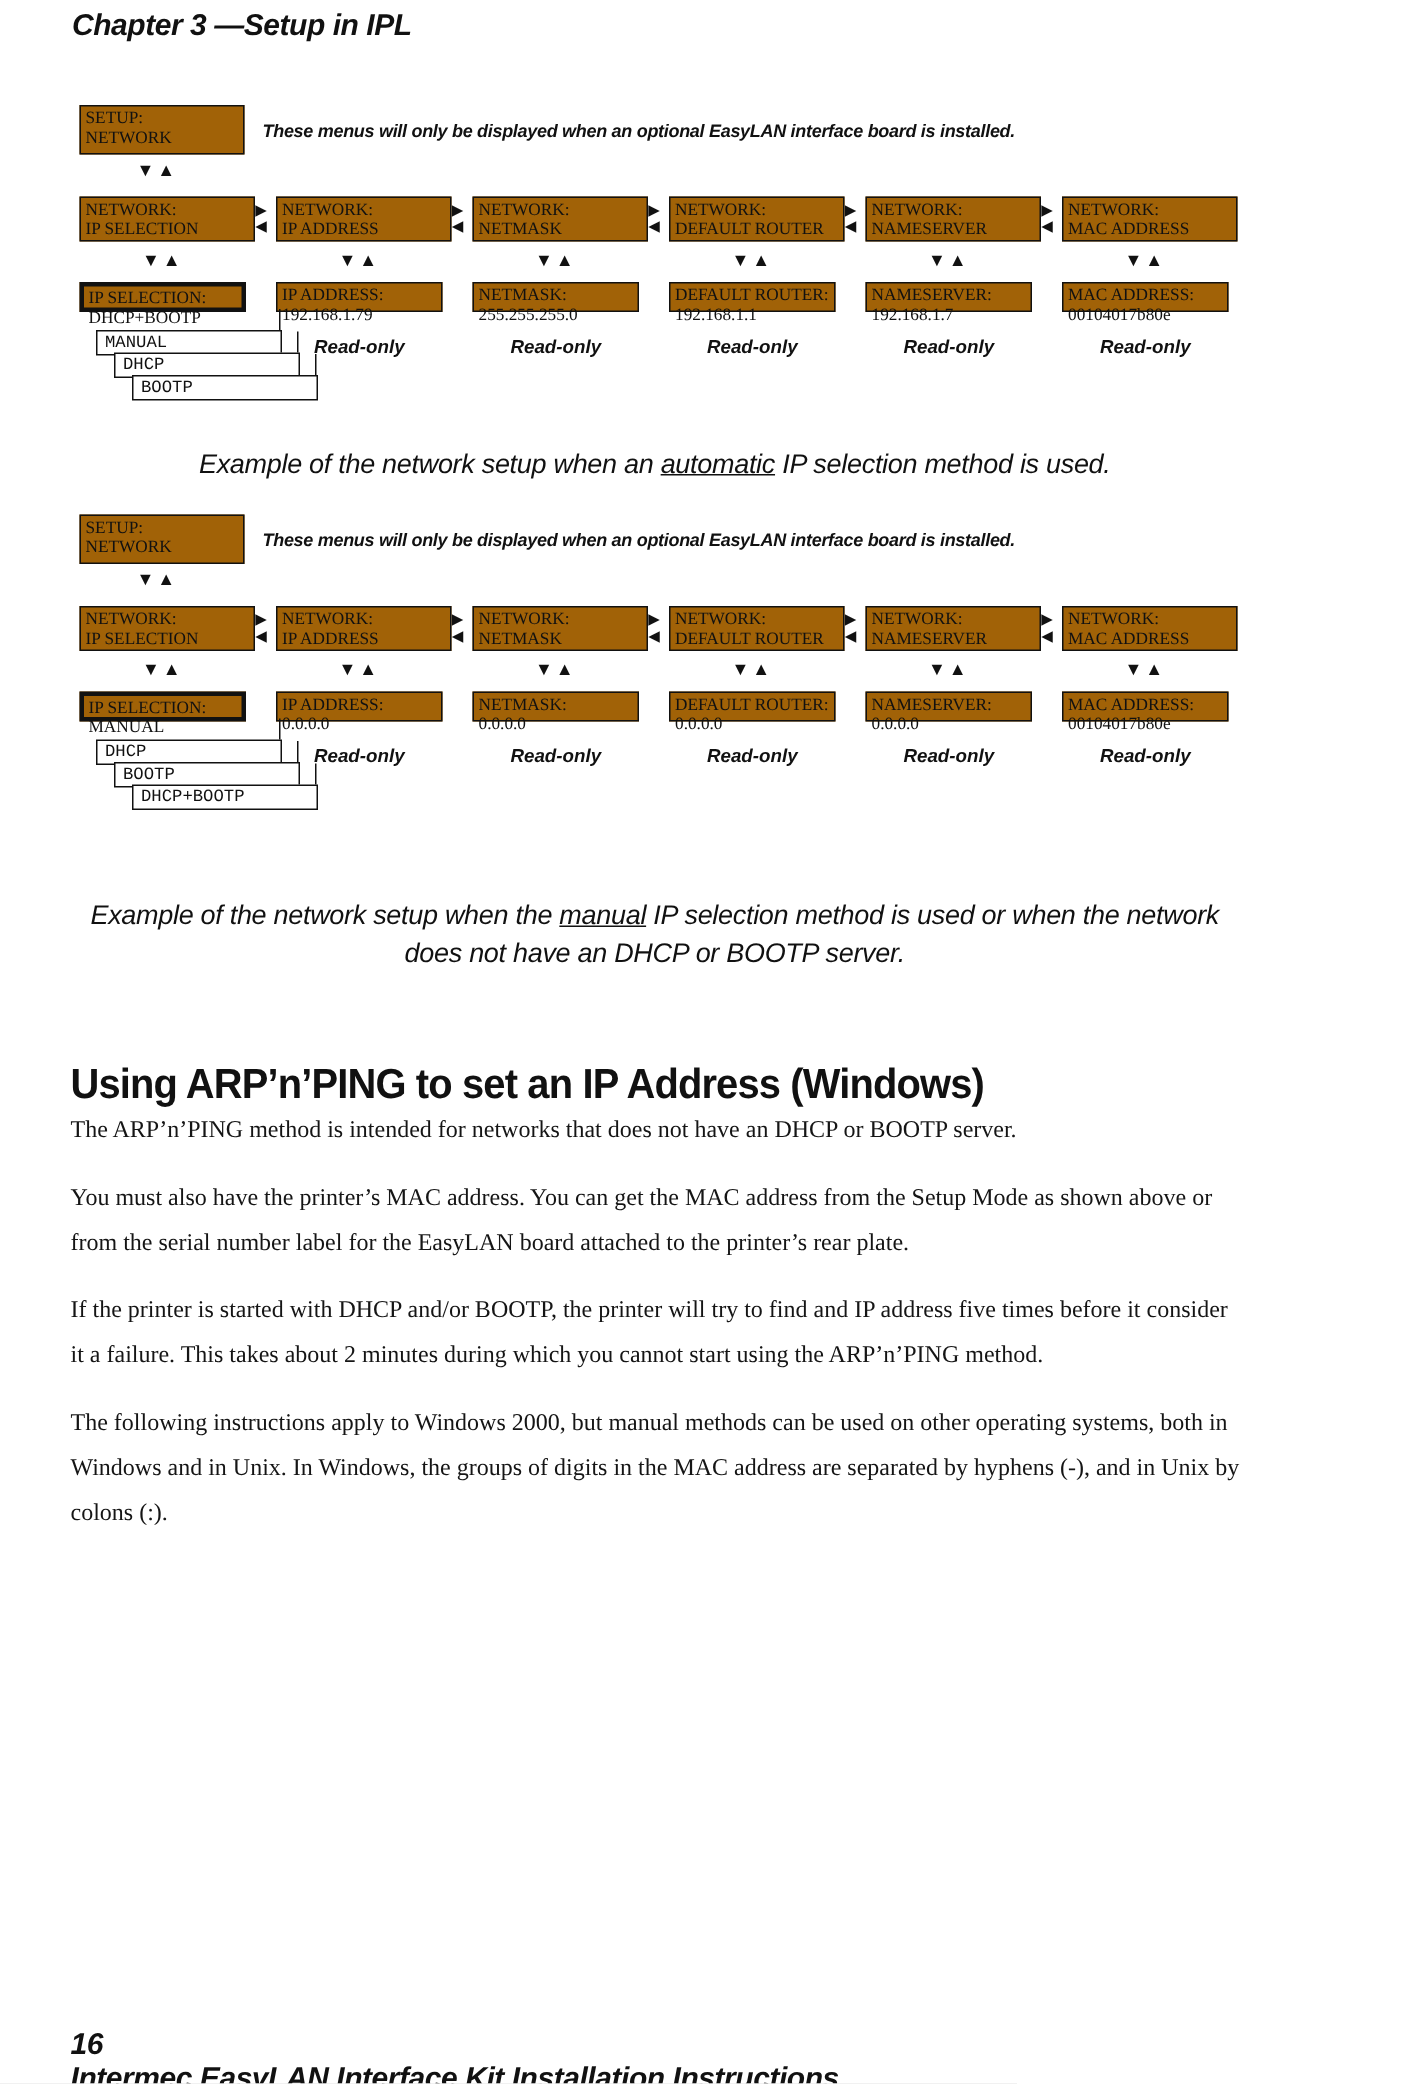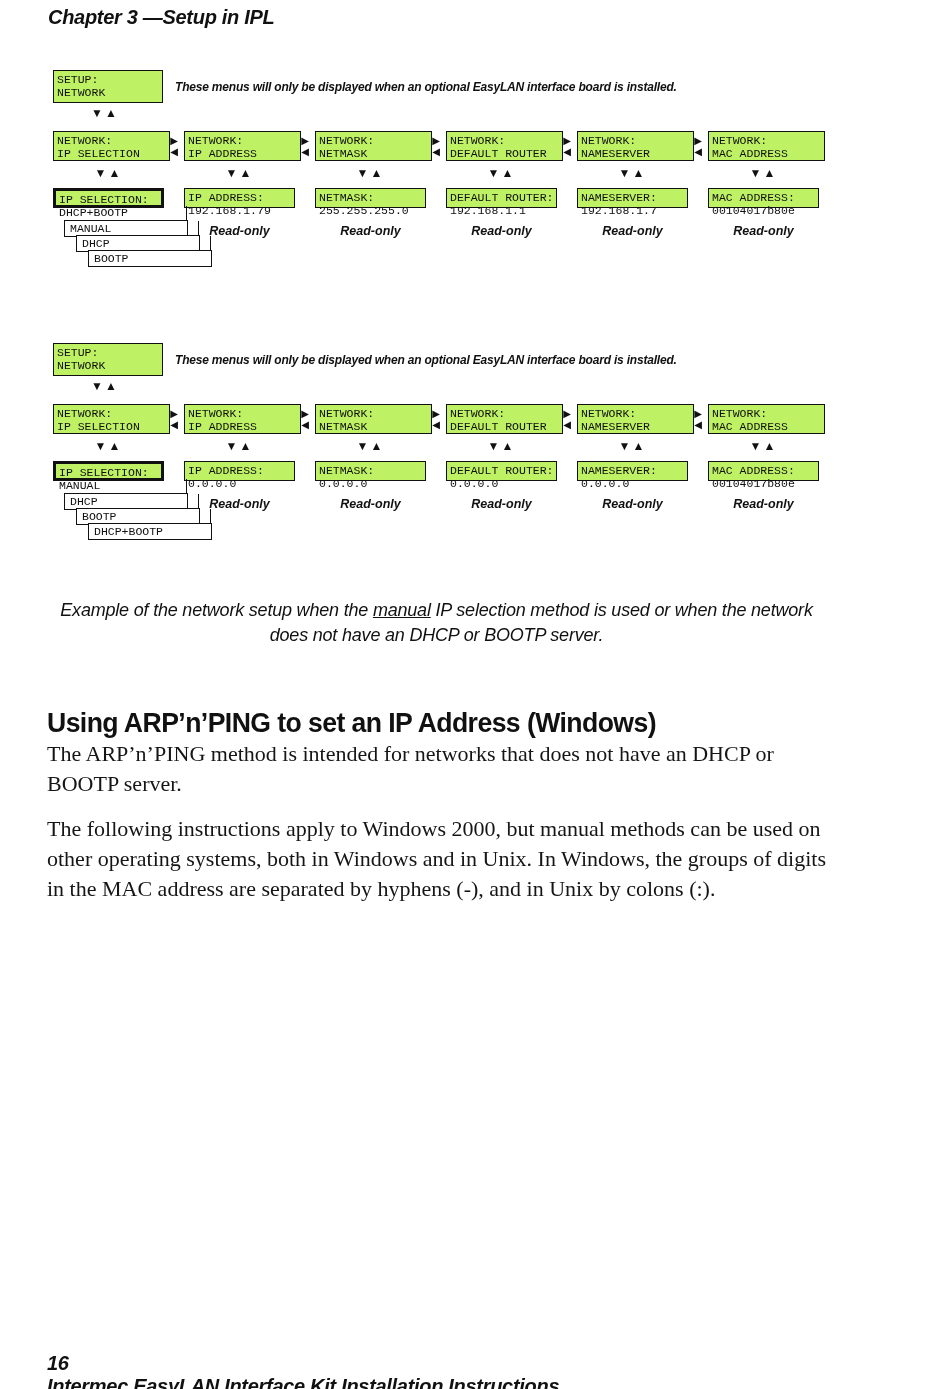--- a/index.html
+++ b/index.html
@@ -3,22 +3,22 @@
 <meta charset="utf-8">
 <style>
   html,body{margin:0;padding:0;background:#e8e8e8;}
   .page{position:relative;width:950px;height:1389px;background:#ffffff;color:#111;margin:0 auto;overflow:hidden;
         font-family:"Liberation Sans",sans-serif;}
   
   .chapter{position:absolute;left:48px;top:6px;font:italic 700 20px "Liberation Sans",sans-serif;letter-spacing:-0.3px;text-align:center;}
   
   .diagram{position:absolute;left:53px;width:770px;height:205px;}
   #d1{top:70px;} #d2{top:343px;}
-  .lcd{position:absolute;box-sizing:border-box;border:1.5px solid #111;background:#bef264;
-       font-family:Liberation Mono, monospace;font-size:11.5px;line-height:13px;padding:2px 3px;white-space:nowrap;}
+  .lcd{position:absolute;box-sizing:border-box;border:1.5px solid #111;background:#a16207;
+       font-family:Liberation Serif, serif;font-size:11.5px;line-height:13px;padding:2px 3px;white-space:nowrap;}
   .setupbox{left:0;top:0;width:110px;height:33px;}
   .note{position:absolute;left:122px;top:0;height:33px;width:648px;display:flex;align-items:center;
         font:italic 700 12px "Liberation Sans",sans-serif;letter-spacing:-0.2px;}
   .ud{position:absolute;font-size:12px;letter-spacing:2px;color:#111;}
   .setup-ud{left:38px;top:36px;}
   
   .c0{left:0;}   .c1{left:131px;} .c2{left:262px;} .c3{left:393px;} .c4{left:524px;} .c5{left:655px;}
   .a0{left:111px;}.a1{left:242px;}.a2{left:373px;}.a3{left:504px;}.a4{left:635px;}
   .mcell{top:61px;width:117px;height:30px;}
   .udcell{position:absolute;top:96px;width:111px;text-align:center;}
@@ -36,21 +36,21 @@
   .r0{left:133px;top:136px;} .r1{left:145px;top:151px;} .r2{left:157px;top:166px;}
   
   .caption{position:absolute;left:53px;width:767px;text-align:center;
            font:italic 400 18px "Liberation Sans",sans-serif;letter-spacing:-0.2px;}
   #cap1{top:281px;} #cap2{top:552px;line-height:25px;margin-top:46px;}
   .caption .u{text-decoration:underline;}
   
   .h2{position:absolute;left:47px;top:688px;font:700 28px "Liberation Sans",sans-serif;
       letter-spacing:-0.6px;transform:scaleX(0.95);transform-origin:left;white-space:nowrap;}
   .bodytext{position:absolute;left:47px;top:739px;width:784px;
-            font-family:"Liberation Serif",serif;font-size:22px;line-height:30px;color:#151515;}
+            font-family:"Liberation Serif",serif;font-size:16px;line-height:30px;color:#151515;}
   .bodytext p{margin:0 0 15px 0;}
   
   .footer{position:absolute;left:47px;top:1352px;width:776px;display:flex;justify-content:space-between;
           align-items:baseline;font:italic 700 20px "Liberation Sans",sans-serif;letter-spacing:-0.3px;flex-direction:column;}
 </style>
 </head>
 <body>
 
 <div class="page">
 
@@ -149,20 +149,21 @@
     <div class="ro c5">Read-only</div>
 
     <div class="riser r0"></div>
     <div class="riser r1"></div>
     <div class="riser r2"></div>
     <div class="casc k0">MANUAL</div>
     <div class="casc k1">DHCP</div>
     <div class="casc k2">BOOTP</div>
   </div>
 
+  <p class="caption" id="cap1"><span>Example of the network setup when an</span> <span class="u">automatic</span> <span>IP selection method is used.</span></p>
 
   <div class="diagram" id="d2">
     <div class="lcd setupbox">
       <div>SETUP:</div>
       <div>NETWORK</div>
     </div>
     <div class="note">These menus will only be displayed when an optional EasyLAN interface board is installed.</div>
     <div class="ud setup-ud">▼▲</div>
 
     <div class="lcd mcell c0">
@@ -256,20 +257,22 @@
     <div class="casc k1">BOOTP</div>
     <div class="casc k2">DHCP+BOOTP</div>
   </div>
 
   <p class="caption" id="cap2"><span>Example of the network setup when the</span> <span class="u">manual</span> <span>IP selection method is used or when the network does not have an DHCP or BOOTP server.</span></p>
 
   <h1 class="h2">Using ARP’n’PING to set an IP Address (Windows)</h1>
 
   <div class="bodytext">
     <p>The ARP’n’PING method is intended for networks that does not have an DHCP or BOOTP server.</p>
+    <p>You must also have the printer’s MAC address. You can get the MAC address from the Setup Mode as shown above or from the serial number label for the EasyLAN board attached to the printer’s rear plate.</p>
+    <p>If the printer is started with DHCP and/or BOOTP, the printer will try to find and IP address five times before it consider it a failure. This takes about 2 minutes during which you cannot start using the ARP’n’PING method.</p>
     <p>The following instructions apply to Windows 2000, but manual methods can be used on other operating systems, both in Windows and in Unix. In Windows, the groups of digits in the MAC address are separated by hyphens (-), and in Unix by colons (:).</p>
   </div>
 
   <div class="footer">
     <span>16</span>
     <span>Intermec EasyLAN Interface Kit Installation Instructions</span>
   </div>
 
 </div>
 

